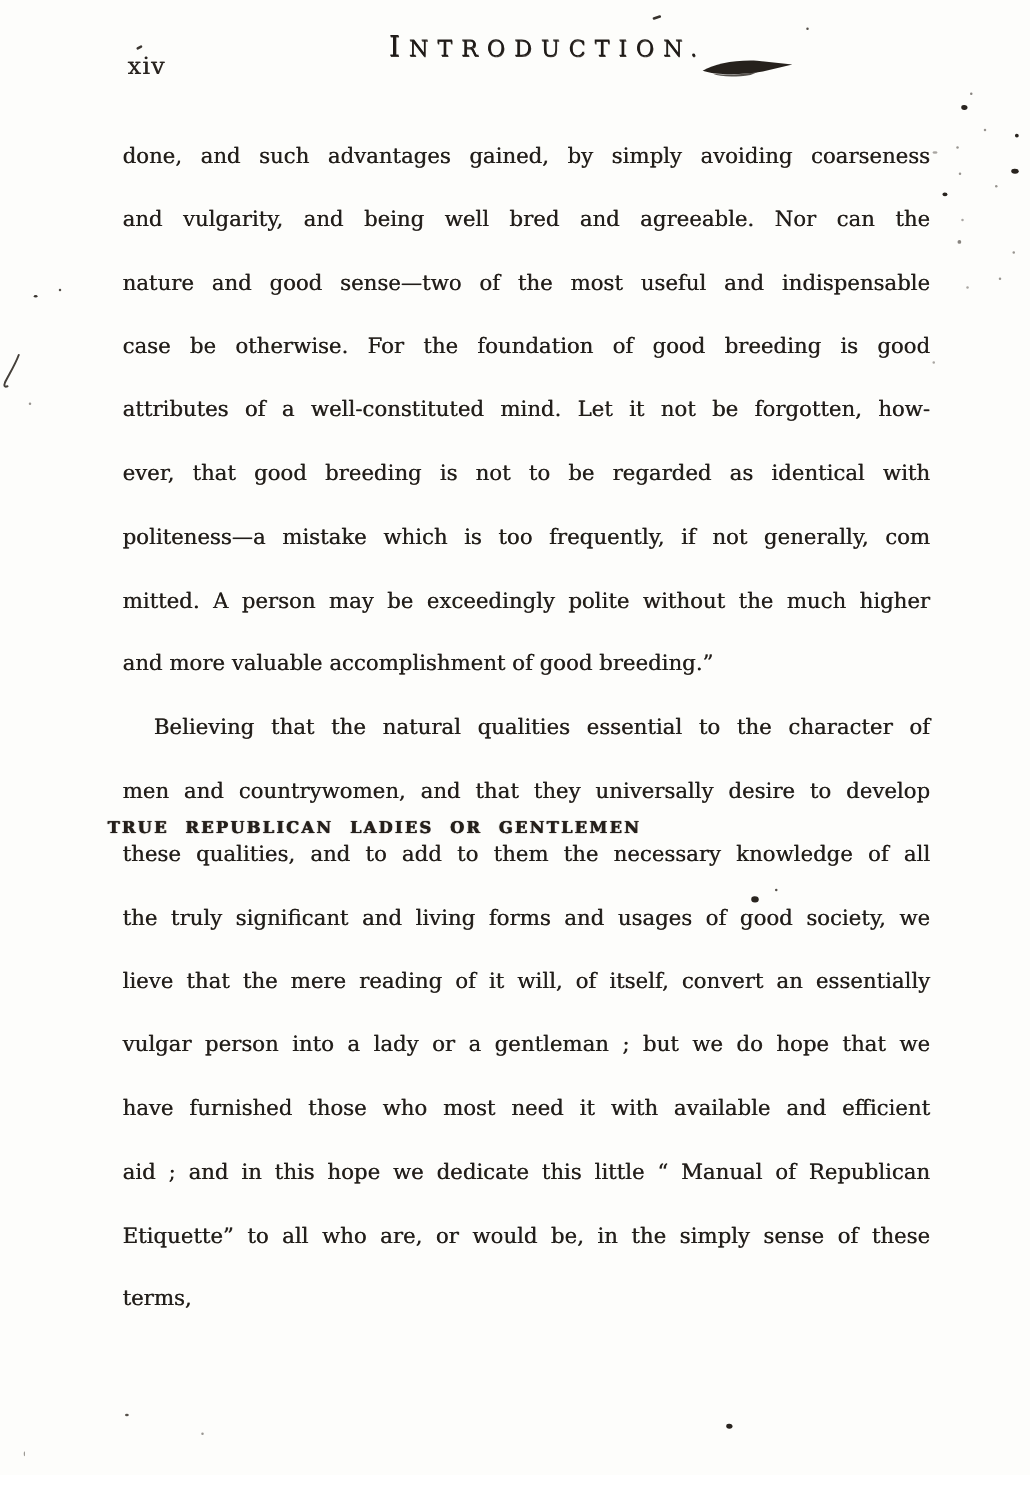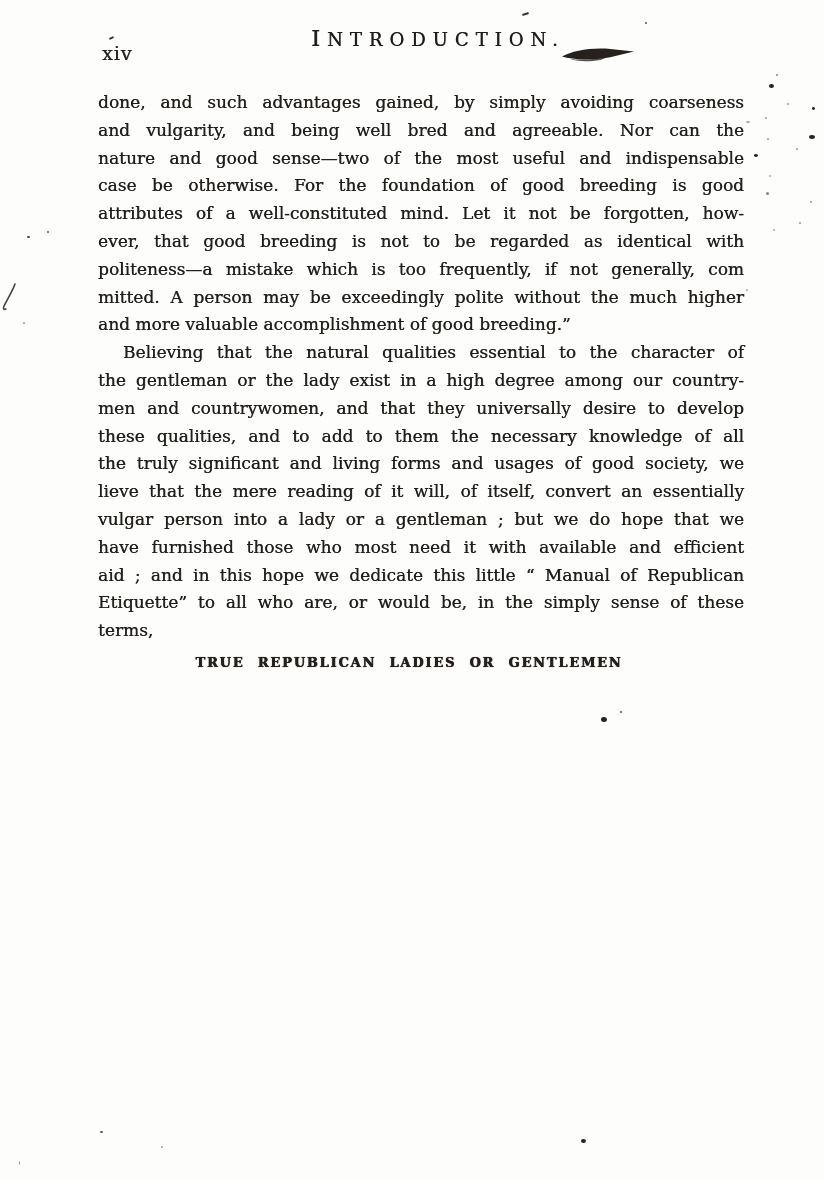--- a/index.html
+++ b/index.html
@@ -37,29 +37,28 @@
   
   .text-block {
     position: absolute;
     left: 98px; top: 89px;
     width: 646px;
     font-size: 17px;
     line-height: 27.8px;
     color: #211d19;
     text-shadow: 0.35px 0.15px 0 rgba(28,22,17,0.8);
   }
-  .line { text-align: justify; text-align-last: justify; }
+  .line { text-align: justify; text-align-last: justify; margin-top: 23px; }
   .line.last { text-align-last: left; }
   .line.indent { text-indent: 25px; }
   
   .dedication {
     position: absolute;
     left: 86px; top: 655px;
     width: 646px;
-    text-align: center;
     font-size: 13px;
     font-weight: bold;
     letter-spacing: 1.8px;
     word-spacing: 7px;
     color: #241f1b;
     text-shadow: 0 0 0.9px rgba(32,25,19,0.95), 0.5px 0 0 rgba(32,25,19,0.8);
     white-space: nowrap;
   }
   
   .speck {
@@ -94,21 +93,20 @@
       <div class="line">done, and such advantages gained, by simply avoiding coarseness</div>
       <div class="line">and vulgarity, and being well bred and agreeable.  Nor can the</div>
       <div class="line">nature and good sense—two of the most useful and indispensable</div>
       <div class="line">case be otherwise.  For the foundation of good breeding is good</div>
       <div class="line">attributes of a well-constituted mind.  Let it not be forgotten, how-</div>
       <div class="line">ever, that good breeding is not to be regarded as identical with</div>
       <div class="line">politeness—a mistake which is too frequently, if not generally, com</div>
       <div class="line">mitted.  A person may be exceedingly polite without the much higher</div>
       <div class="line last">and more valuable accomplishment of good breeding.”</div>
       <div class="line indent">Believing that the natural qualities essential to the character of</div>
-      <div class="line">the gentleman or the lady exist in a high degree among our country-</div>
       <div class="line">men and countrywomen, and that they universally desire to develop</div>
       <div class="line">these qualities, and to add to them the necessary knowledge of all</div>
       <div class="line">the truly significant and living forms and usages of good society, we</div>
       <div class="line">lieve that the mere reading of it will, of itself, convert an essentially</div>
       <div class="line">vulgar person into a lady or a gentleman ; but we do hope that we</div>
       <div class="line">have furnished those who most need it with available and efficient</div>
       <div class="line">aid ; and in this hope we dedicate this little “ Manual of Republican</div>
       <div class="line">Etiquette” to all who are, or would be, in the simply sense of these</div>
       <div class="line last">terms,</div>
     </main>

